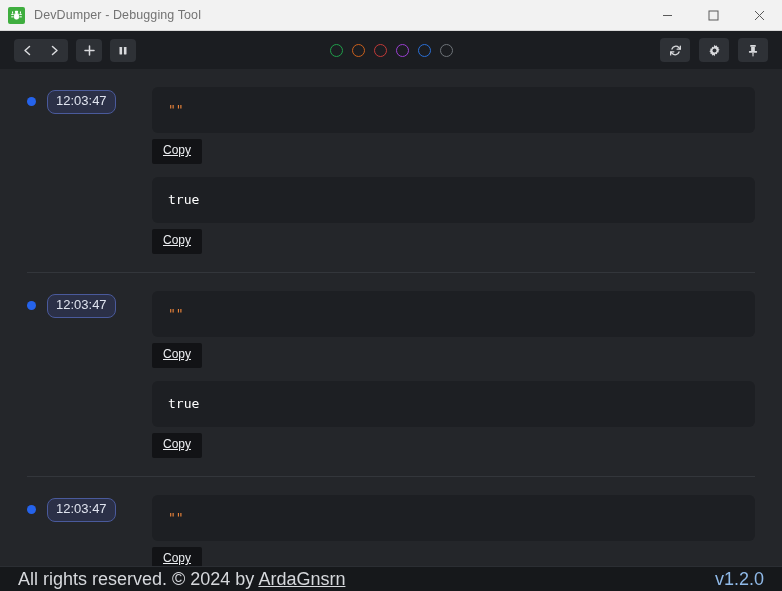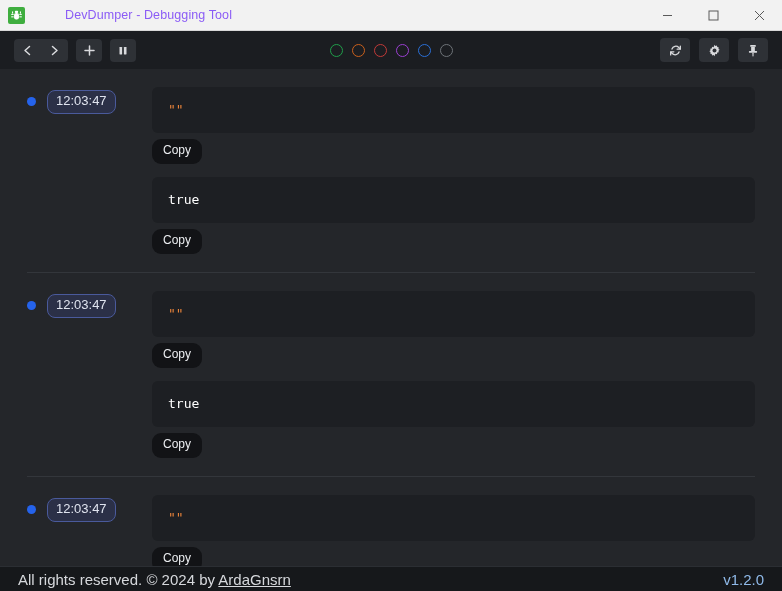--- a/index.html
+++ b/index.html
@@ -46,24 +46,23 @@
     border-radius: 2px;
     display: flex;
     align-items: center;
     justify-content: center;
     flex: 0 0 17px;
     margin-right: 9px;
   }
   .app-icon svg { display: block; }
   .title-text {
     font-size: 12.5px;
-    color: #8b5cf6;
+    color: #737373;
     letter-spacing: 0.1px;
     white-space: nowrap;
-    margin-left: 31px;
   }
   .win-controls {
     margin-left: auto;
     display: flex;
     height: 31px;
   }
   .win-btn {
     width: 46px;
     height: 31px;
     display: flex;
@@ -216,43 +215,44 @@
     overflow: hidden;
   }
   .val-string { color: #e8833a; }
   .val-bool   { color: #ffffff; }
 
   .copy-btn {
     margin-top: 6px;
     align-self: flex-start;
     background: #121316;
     border: none;
-    border-radius: 9px;
+    border-radius: 2px;
     color: #eceef1;
     font-family: inherit;
     font-size: 12px;
     padding: 5px 11px 6px;
     cursor: pointer;
     line-height: 1.15;
+    text-decoration: underline;
   }
 
   
   .footer {
     position: absolute;
     left: 0;
     right: 0;
     bottom: 0;
     height: 25px;
     background: #16181b;
     border-top: 1px solid #2b2e33;
     display: flex;
     align-items: center;
     justify-content: space-between;
     padding: 0 18px;
-    font-size: 15px;
+    font-size: 18px;
     color: #d6d8dc;
     z-index: 10;
     gap: 45px;
   }
   .footer-link {
     color: #d6d8dc;
     text-decoration: underline;
     cursor: pointer;
   }
   .footer-version { color: #8fb9e8; text-align: center; }

